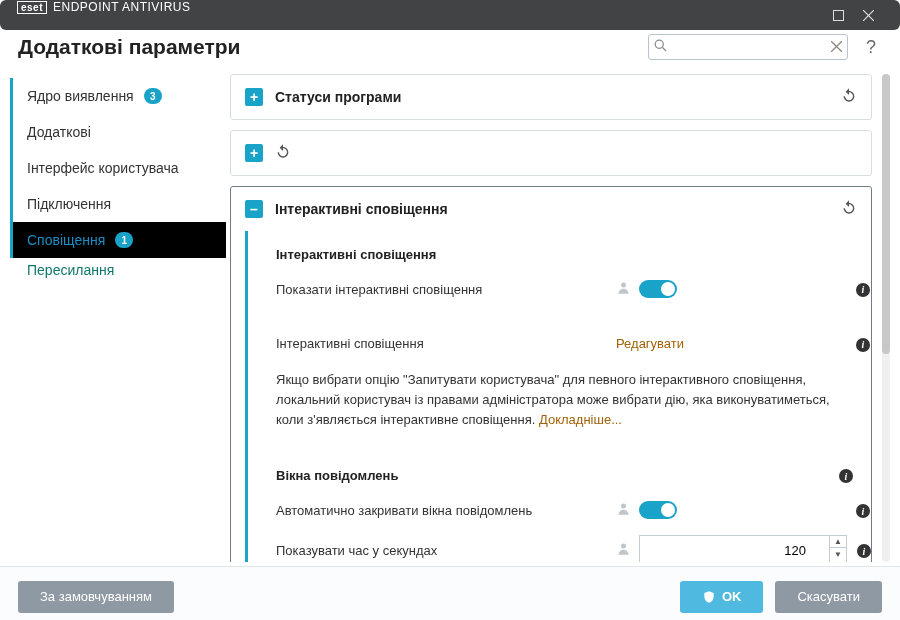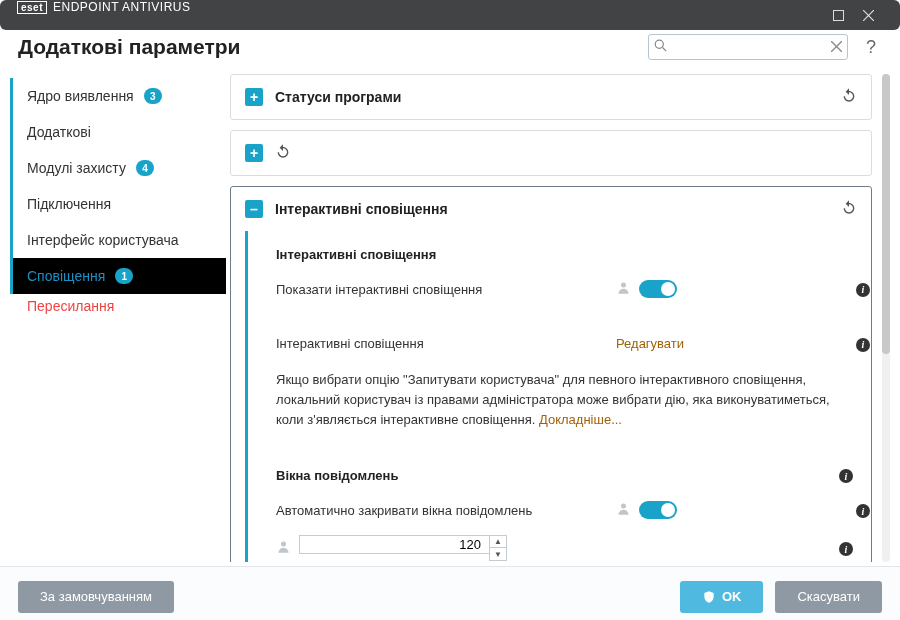--- a/index.html
+++ b/index.html
@@ -19,21 +19,21 @@
 .searchwrap input { width: 100%; height: 26px; border: 1px solid #b8c4d0; border-radius: 3px; padding: 0 26px; font-size: 13px; }
 .searchwrap .sicon { position: absolute; left: 6px; top: 50%; transform: translateY(-50%); color: #888; }
 .searchwrap .clricon { position: absolute; right: 6px; top: 50%; transform: translateY(-50%); color: #888; cursor: pointer; }
 .help { font-size: 18px; color: #666; padding: 0 6px; cursor: pointer; }
 
 .body { display: flex; height: 496px; margin-left: 6px; }
 .sidebar { width: 220px; padding: 8px 0 8px 4px; }
 .sidebar .item { display: flex; align-items: center; gap: 10px; padding: 10px 14px; font-size: 14px; color: #333; cursor: pointer; border-left: 3px solid transparent; }
 .sidebar .item.active-border { border-left-color: #1aa3c9; }
 .sidebar .item.selected { background: #000000; color: #1b8fc5; }
-.sidebar .item.sub { color: #ef4444; padding-top: 4px; padding-bottom: 10px; }
+.sidebar .item.sub { color: #0f766e; padding-top: 4px; padding-bottom: 10px; }
 .sidebar .badge { background: #1aa3c9; color: #fff; border-radius: 9px; min-width: 18px; height: 16px; font-size: 10px; font-weight: bold; display: inline-flex; align-items: center; justify-content: center; padding: 0 5px; }
 
 .main { flex: 1; padding: 4px 10px 4px 4px; overflow: hidden; display: flex; }
 .mainscroll { flex: 1; overflow-y: auto; padding-right: 6px; }
 .scrollbar-gutter { width: 8px; background: #f0f0f0; border-radius: 4px; margin-left: 4px; position: relative; }
 .scrollbar-thumb { position: absolute; top: 0; left: 0; right: 0; height: 280px; background: #c8c8c8; border-radius: 4px; }
 
 .panel { border: 1px solid #d8dde2; border-radius: 3px; margin-bottom: 10px; background: #fff; }
 .panel.expanded { border: 1px solid #6f7b86; }
 .panel-head { display: flex; align-items: center; padding: 12px 14px; cursor: pointer; gap: 12px; }
@@ -48,21 +48,21 @@
 .row .label { flex: 0 0 330px; }
 .row .ctrl { flex: 0 0 230px; display: flex; align-items: center; gap: 8px; }
 .row .info { margin-left: auto; color: #333; }
 .usericon { color: #bfc6cc; }
 .toggle { width: 38px; height: 18px; background: #1aa3c9; border-radius: 9px; position: relative; cursor: pointer; }
 .toggle::after { content: ""; position: absolute; right: 2px; top: 2px; width: 14px; height: 14px; background: #fff; border-radius: 50%; }
 .link { color: #a16207; cursor: pointer; }
 .desc { font-size: 13px; color: #333; line-height: 1.55; padding: 10px 18px 10px 28px; }
 
 .spinner { display: flex; align-items: stretch; margin-left: auto; }
-.spinner input { width: 190px; height: 19px; border: 1px solid #c3cbd3; border-right: none; text-align: right; padding: 0 8px; font-size: 13px; }
+.spinner input { width: 190px; height: 30px; border: 1px solid #c3cbd3; border-right: none; text-align: right; padding: 0 23px; font-size: 13px; }
 .spinner .btns { display: flex; flex-direction: column; border: 1px solid #c3cbd3; }
 .spinner .btns div { width: 16px; height: 12px; display: flex; align-items: center; justify-content: center; font-size: 8px; color: #555; cursor: pointer; }
 .spinner .btns div:first-child { border-bottom: 1px solid #c3cbd3; }
 
 .footer { height: 60px; border-top: 1px solid #e2e6ea; background: #fbfcfd; display: flex; align-items: center; padding: 0 18px; gap: 12px; }
 .footer .spacer { flex: 1; }
 .btn { height: 32px; padding: 0 22px; border: none; border-radius: 3px; font-size: 13px; cursor: pointer; display: inline-flex; align-items: center; gap: 6px; }
 .btn-default { background: #8f99a3; color: #fff; }
 .btn-primary { background: #4fb9e0; color: #fff; font-weight: 600; }
 .btn-secondary { background: #8f99a3; color: #fff; }
@@ -115,28 +115,24 @@
 
   <div class="sidebar">
     <div class="item active-border">
       <span>Ядро виявлення</span>
       <span class="badge">3</span>
     </div>
     <div class="item active-border">
       <span>Додаткові</span>
     </div>
     <div class="item active-border">
-      <span>Модулі захисту</span>
-      <span class="badge">4</span>
+      <span>Інтерфейс користувача</span>
     </div>
     <div class="item active-border">
       <span>Підключення</span>
-    </div>
-    <div class="item active-border">
-      <span>Інтерфейс користувача</span>
     </div>
     <div class="item active-border selected">
       <span>Сповіщення</span>
       <span class="badge">1</span>
     </div>
     <div class="item sub">
       <span>Пересилання</span>
     </div>
   </div>
 
@@ -225,20 +221,21 @@
                     <circle cx="12" cy="8" r="4" fill="#bfc6cc"></circle>
                     <path d="M4 22c0-4.4 3.6-8 8-8s8 3.6 8 8" fill="#bfc6cc"></path>
                   </svg>
               </span>
               <span class="toggle"></span>
             </span>
             <span class="info"><span class="info-icon">i</span></span>
           </div>
 
           <div class="row">
+            <span class="label">Показувати час у секундах</span>
             <span class="ctrl">
               <span class="usericon">
                 <svg width="15" height="15" viewBox="0 0 24 24">
                     <circle cx="12" cy="8" r="4" fill="#bfc6cc"></circle>
                     <path d="M4 22c0-4.4 3.6-8 8-8s8 3.6 8 8" fill="#bfc6cc"></path>
                   </svg>
               </span>
               <div class="spinner">
                 <input type="text" value="120" style="">
                 <div class="btns">

